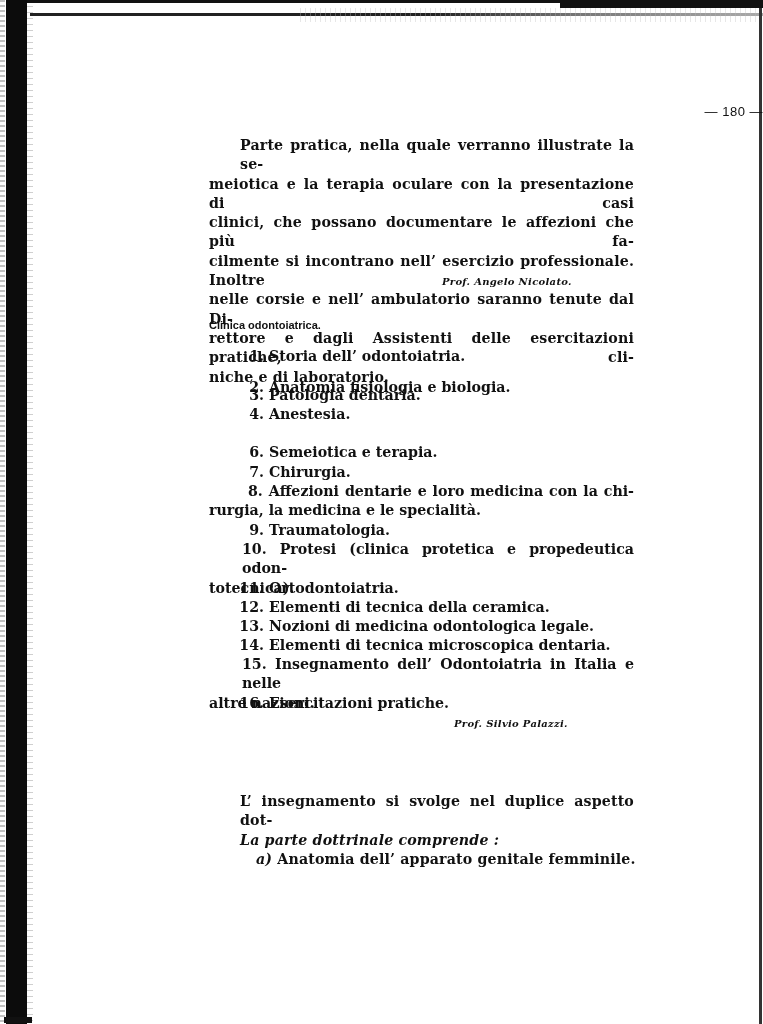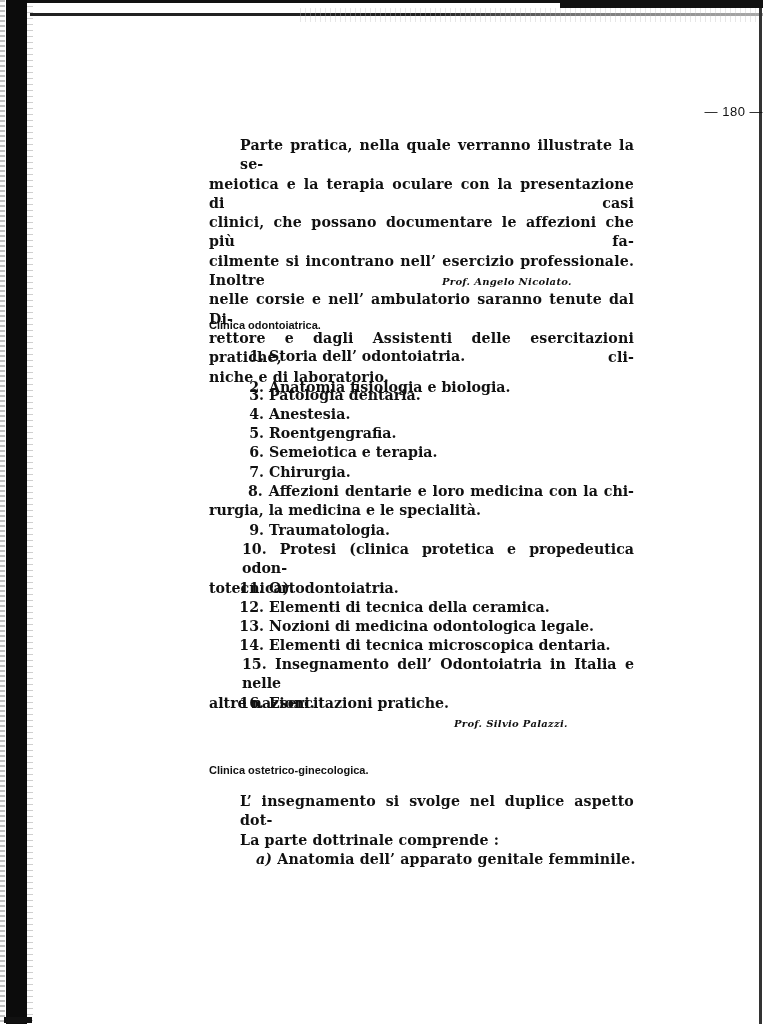--- a/index.html
+++ b/index.html
@@ -112,24 +112,20 @@
     <span>Anatomia fisiologia e biologia.</span>
   </div>
   <div class="list-item" style="top:386px;">
     <span class="num" style="width:55px;">3.</span>
     <span>Patologia dentaria.</span>
   </div>
   <div class="list-item" style="top:405px;">
     <span class="num" style="width:55px;">4.</span>
     <span>Anestesia.</span>
   </div>
-  <div class="list-item" style="top:424px;">
-    <span class="num" style="width:55px;">5.</span>
-    <span>Roentgengrafia.</span>
-  </div>
   <div class="list-item" style="top:443px;">
     <span class="num" style="width:55px;">6.</span>
     <span>Semeiotica e terapia.</span>
   </div>
   <div class="list-item" style="top:463px;">
     <span class="num" style="width:55px;">7.</span>
     <span>Chirurgia.</span>
   </div>
   <div class="list-item" style="top:482px;">
     <span class="line just" style="padding-left:39px;"><span>8.</span> <span>Affezioni dentarie e loro medicina con la chi-</span></span>
@@ -162,21 +158,20 @@
   <div class="list-item" style="top:655px;">
     <span class="line just" style="padding-left:33px;"><span>15.</span> <span>Insegnamento dell’ Odontoiatria in Italia e nelle</span></span>
     <span class="line">altre nazioni.</span>
   </div>
   <div class="list-item" style="top:694px;">
     <span class="num" style="width:55px;">16.</span>
     <span>Esercitazioni pratiche.</span>
   </div>
   <div class="signature" style="left:454px; top:718px;">Prof. Silvio Palazzi.</div>
 
-  <div class="section-heading" style="top:764px;">Clinica ostetrico-ginecologica.</div>
 
   <div class="text-block" style="top:792px;">
     <span class="line just" style="padding-left:31px;">L’ insegnamento si svolge nel duplice aspetto dot-</span>
-    <span class="line" style="padding-left:31px;">La parte dottrinale comprende :</span>
+    <span class="line" style="padding-left:31px;font-style:italic;">La parte dottrinale comprende :</span>
     <span class="line" style="padding-left:47px;"><i>a)</i> <span>Anatomia dell’ apparato genitale femminile.</span></span>
   </div>
 
 </div>
 
 </body></html>

